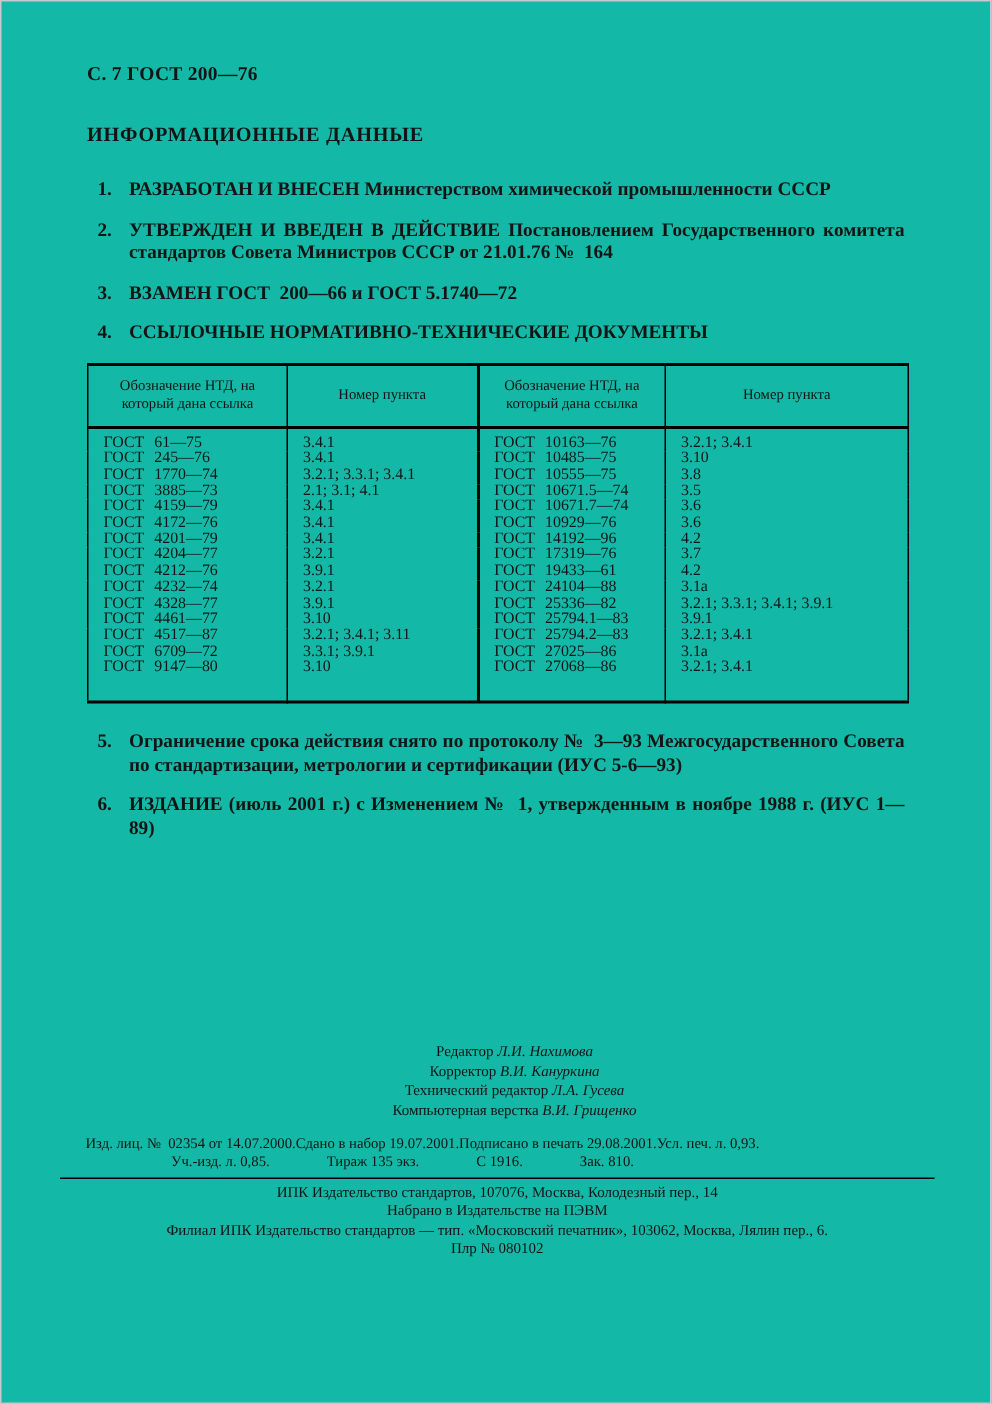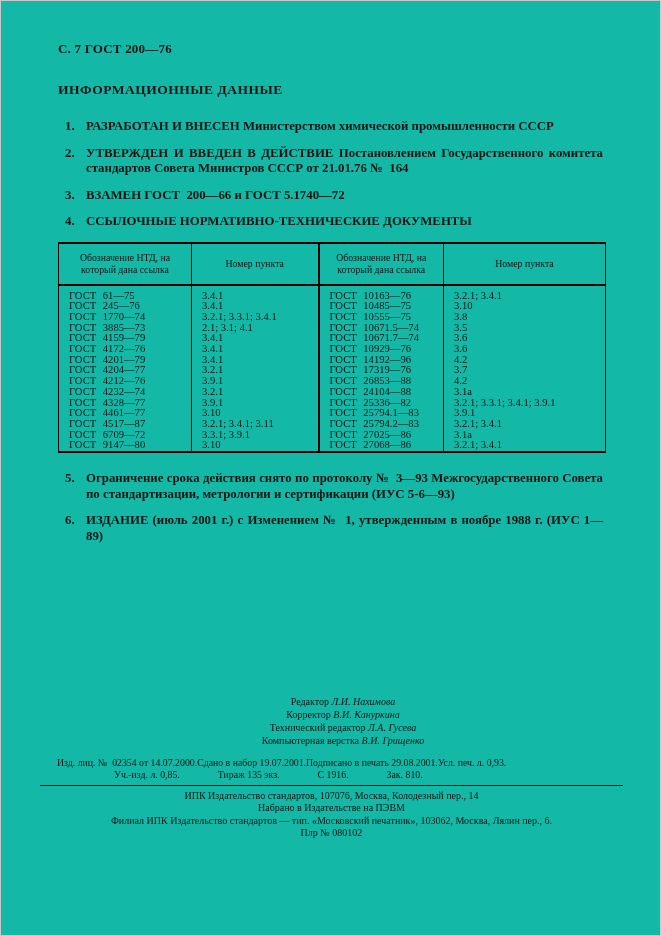--- a/index.html
+++ b/index.html
@@ -28,21 +28,21 @@
   }
   table.ntd th:first-child{border-left:none;}
   table.ntd th.mid{border-left:2px solid #000;}
   table.ntd td{
     font-size:10.6px;line-height:10.7px;border-left:1px solid #000;
     padding:0 3px 0 10px;white-space:nowrap;overflow:hidden;margin-top:26px;
   }
   table.ntd td:first-child{border-left:none;}
   table.ntd td.mid{border-left:2px solid #000;}
   table.ntd tbody tr:first-child td{padding-top:5px;}
-  table.ntd tbody tr:last-child td{padding-bottom:0;}
+  table.ntd tbody tr:last-child td{padding-bottom:16px;}
   .cell-doc{word-spacing:4px;}
   .items-bottom{margin-top:18px;}
   .footer{position:absolute;left:0;top:694px;width:661px;box-sizing:border-box;}
   .staff{text-align:center;font-size:10px;line-height:13px;margin-left:23px;}
   .staff-name{font-style:italic;}
   .imprint{margin:10px 45px 0;font-size:9.8px;}
   .imprint-l1{display:flex;justify-content:flex-start;margin-left:11px;}
   .imprint-l2{display:flex;gap:38px;padding-left:68px;margin-top:1px;}
   .footer-rule{border:none;border-top:1.5px solid #000;margin:5px 39px 4px;}
   .addresses{text-align:center;font-size:10px;line-height:12.3px;}
@@ -136,21 +136,21 @@
           </tr>
           <tr>
             <td class="cell-doc">ГОСТ 4204—77</td>
             <td class="cell-clause">3.2.1</td>
             <td class="cell-doc mid">ГОСТ 17319—76</td>
             <td class="cell-clause">3.7</td>
           </tr>
           <tr>
             <td class="cell-doc">ГОСТ 4212—76</td>
             <td class="cell-clause">3.9.1</td>
-            <td class="cell-doc mid">ГОСТ 26853—88</td>
+            <td class="cell-doc mid">ГОСТ 19433—61</td>
             <td class="cell-clause">4.2</td>
           </tr>
           <tr>
             <td class="cell-doc">ГОСТ 4232—74</td>
             <td class="cell-clause">3.2.1</td>
             <td class="cell-doc mid">ГОСТ 24104—88</td>
             <td class="cell-clause">3.1а</td>
           </tr>
           <tr>
             <td class="cell-doc">ГОСТ 4328—77</td>

